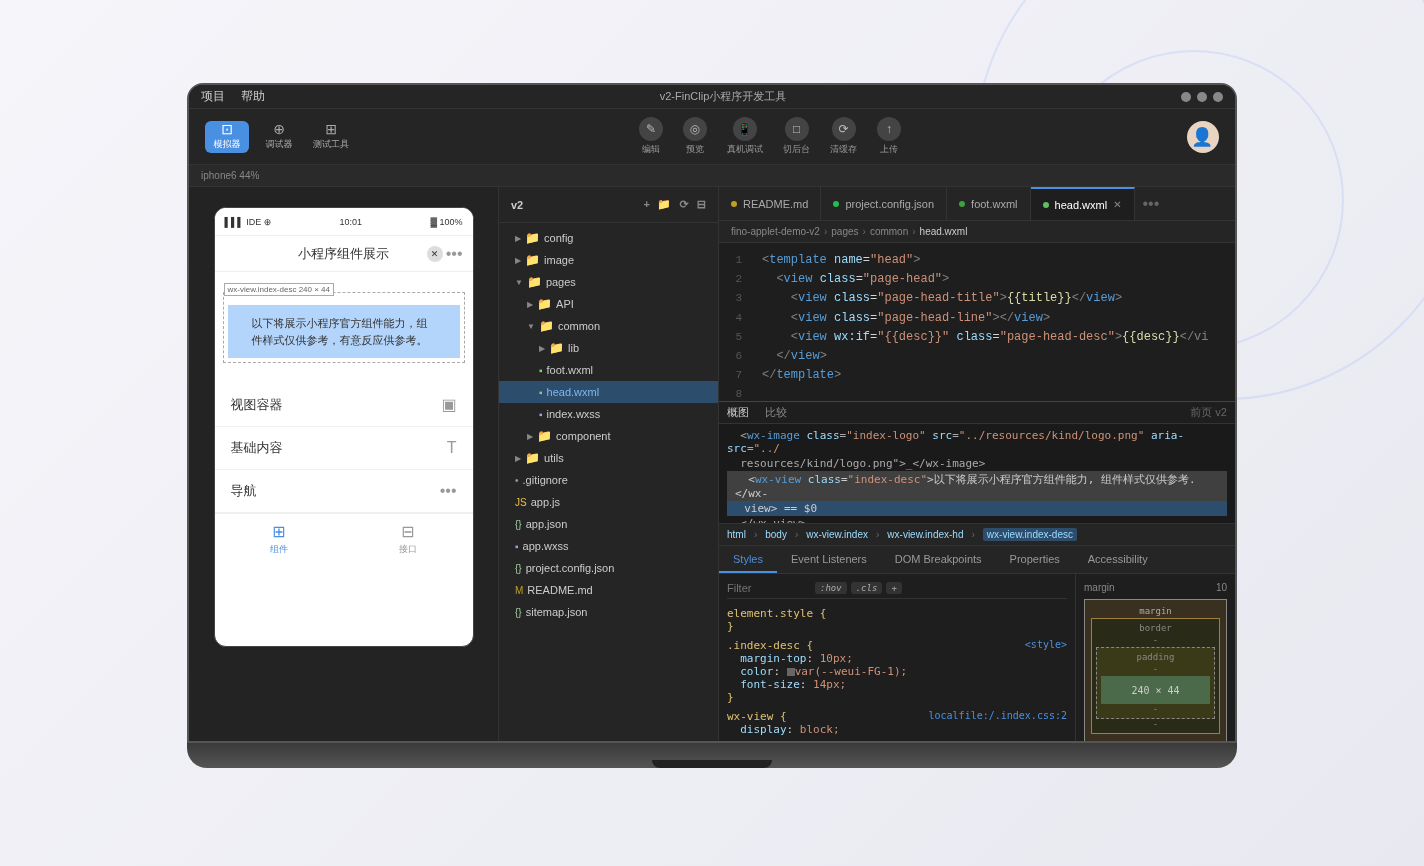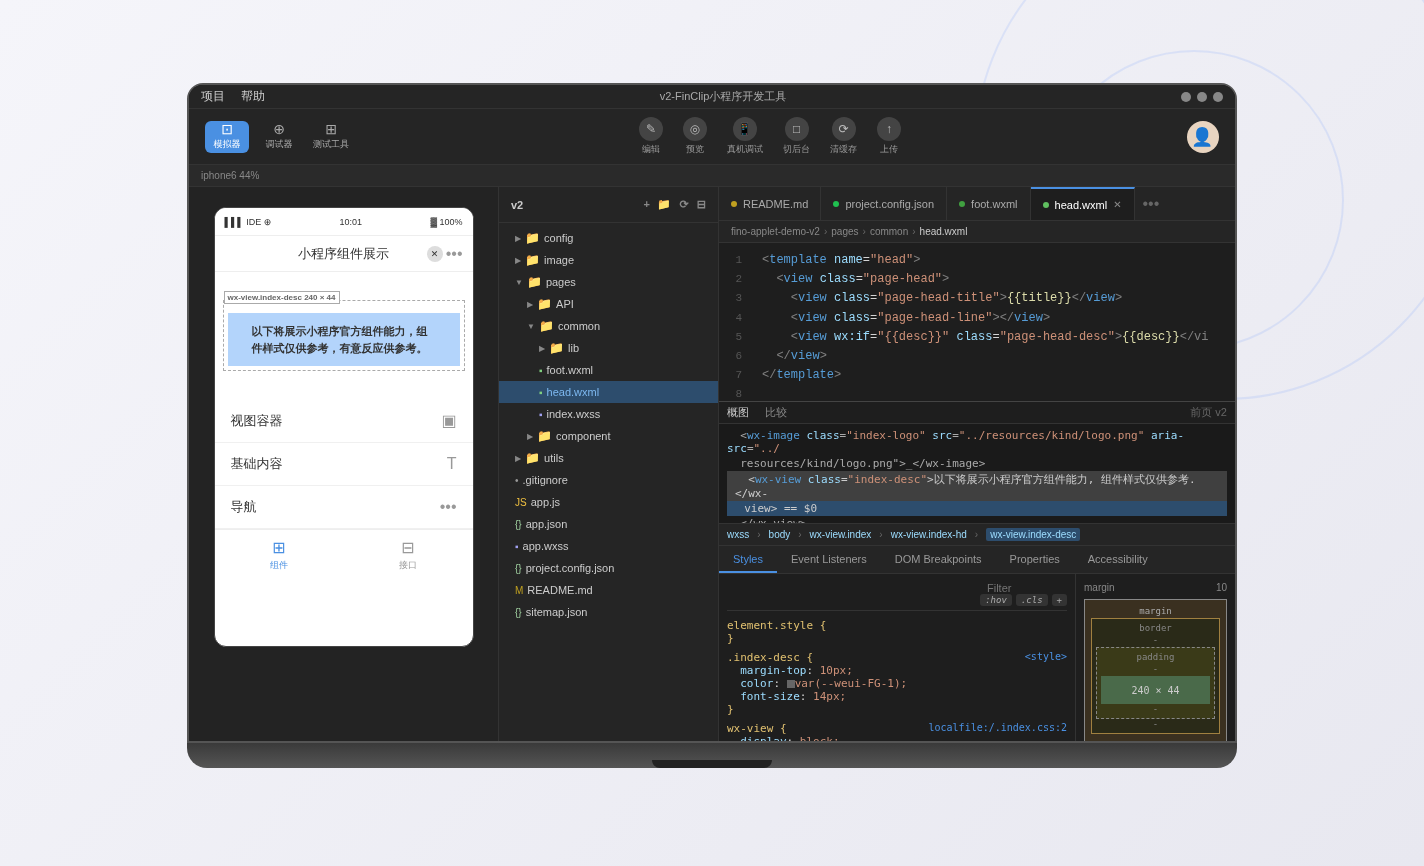--- a/index.html
+++ b/index.html
@@ -300,25 +300,24 @@
       justify-content: center;
       font-size: 9px;
     }
 
     .phone-content {
       background: #fff;
       padding: 8px;
     }
 
     .element-highlight {
-      margin: 20px 0;
+      margin: 12px 0;
       border: 1px dashed #aaa;
       padding: 4px;
       position: relative;
-      font-weight: bold;
     }
 
     .element-tag {
       position: absolute;
       top: -10px;
       left: 0;
       background: #fff;
       border: 1px solid #aaa;
       font-size: 8px;
       color: #666;
@@ -627,24 +626,24 @@
       flex: 1;
       overflow: auto;
       padding: 8px;
       font-family: monospace;
       font-size: 11px;
     }
 
     .filter-bar {
       display: flex;
       align-items: flex-end;
+      gap: 8px;
       margin-bottom: 8px;
       padding-bottom: 4px;
       border-bottom: 1px solid #333;
-      flex-direction: column;
     }
 
     .filter-input {
       background: transparent;
       border: none;
       outline: none;
       color: #ccc;
       font-size: 11px;
       width: 80px;
     }
@@ -1005,21 +1004,21 @@
                   <div style="color: #aaa; padding: 1px 0;">&nbsp;&nbsp;&lt;<span style="color:#569cd6;">wx-image</span> <span style="color:#9cdcfe;">class</span>=<span style="color:#ce9178;">"index-logo"</span> <span style="color:#9cdcfe;">src</span>=<span style="color:#ce9178;">"../resources/kind/logo.png"</span> <span style="color:#9cdcfe;">aria-src</span>=<span style="color:#ce9178;">"../</span></div>
                   <div style="color: #aaa; padding: 1px 0;">&nbsp;&nbsp;resources/kind/logo.png"&gt;_&lt;/wx-image&gt;</div>
                   <div style="background: #404040; padding: 1px 8px;">&nbsp;&nbsp;&lt;<span style="color:#569cd6;">wx-view</span> <span style="color:#9cdcfe;">class</span>=<span style="color:#ce9178;">"index-desc"</span>&gt;以下将展示小程序官方组件能力, 组件样式仅供参考. &lt;/wx-</div>
                   <div style="background: #2d4d6d; padding: 1px 4px;">&nbsp;&nbsp;view&gt; == $0</div>
                   <div style="color: #aaa; padding: 1px 0;">&nbsp;&nbsp;&lt;/wx-view&gt;</div>
 
                 </div>
               </div>
 
               <div class="devtools-element-bar">
-                <span class="element-tag-item">wxss</span>
+                <span class="element-tag-item">html</span>
                 <span style="color:#666;">›</span>
                 <span class="element-tag-item">body</span>
                 <span style="color:#666;">›</span>
                 <span class="element-tag-item">wx-view.index</span>
                 <span style="color:#666;">›</span>
                 <span class="element-tag-item">wx-view.index-hd</span>
                 <span style="color:#666;">›</span>
                 <span class="element-tag-item active">wx-view.index-desc</span>
               </div>
 

